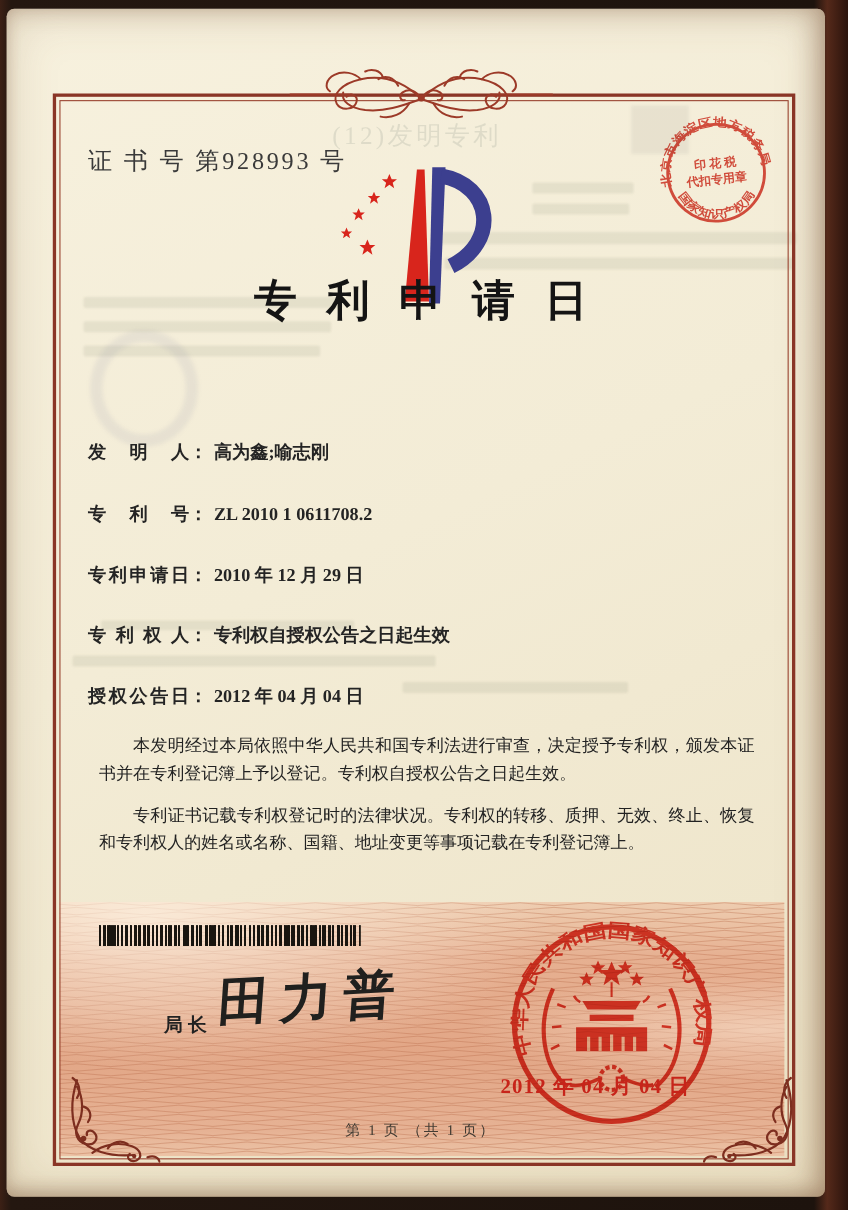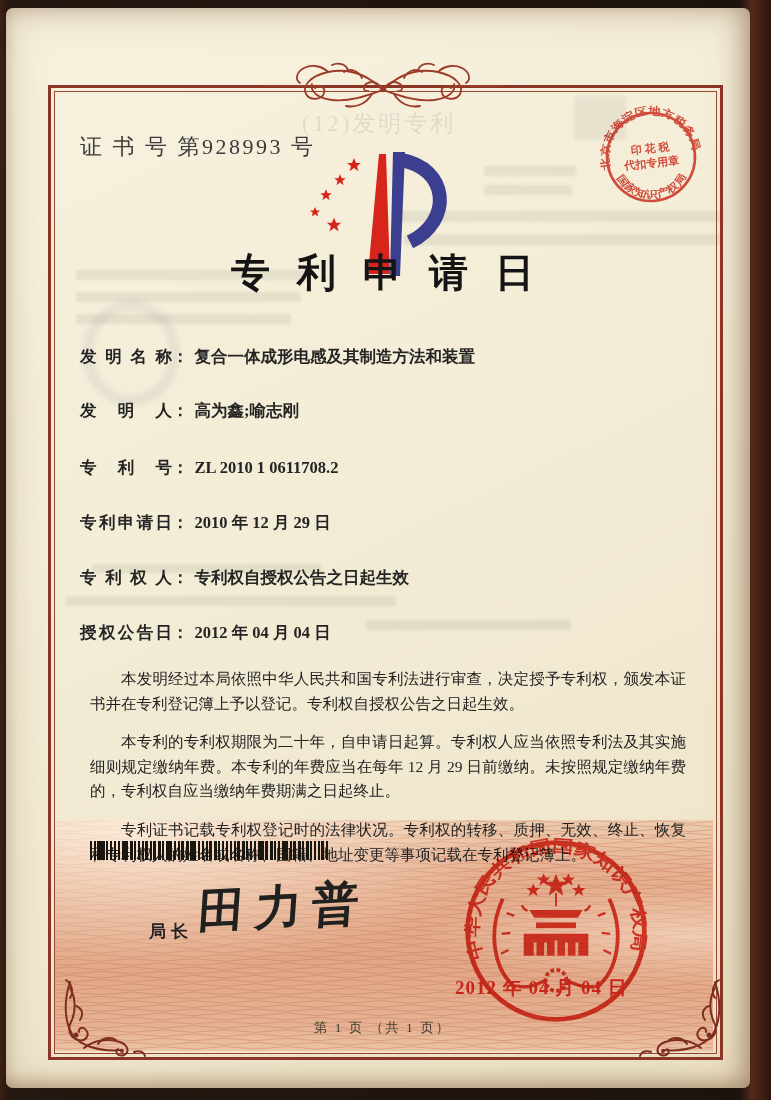--- a/index.html
+++ b/index.html
@@ -174,42 +174,38 @@
       </text>
       <text font-size="12.5" fill="#d5392b" font-weight="bold">
         <textPath href="#tBot" startOffset="2" textLength="104" lengthAdjust="spacingAndGlyphs">国家知识产权局</textPath>
       </text>
       <text x="70" y="64" text-anchor="middle" font-size="13.5" fill="#d5392b" font-weight="bold">印 花 税</text>
       <text x="70" y="82" text-anchor="middle" font-size="13.5" fill="#d5392b" font-weight="bold">代扣专用章</text>
     </svg>
 
     <div class="abs title">专利申请日</div>
 
-    <div class="abs field-row" style="top:338px">
-      <span class="flabel">发明名称</span><span>：</span><span class="fvalue">复合一体成形电感及其制造方法和装置</span>
-    </div>
     <div class="abs field-row" style="top:392px">
       <span class="flabel">发明人</span><span>：</span><span class="fvalue">高为鑫;喻志刚</span>
     </div>
     <div class="abs field-row" style="top:449px">
       <span class="flabel">专利号</span><span>：</span><span class="fvalue">ZL 2010 1 0611708.2</span>
     </div>
     <div class="abs field-row" style="top:504px">
       <span class="flabel">专利申请日</span><span>：</span><span class="fvalue">2010 年 12 月 29 日</span>
     </div>
     <div class="abs field-row" style="top:559px">
       <span class="flabel">专利权人</span><span>：</span><span class="fvalue">专利权自授权公告之日起生效</span>
     </div>
     <div class="abs field-row" style="top:614px">
       <span class="flabel">授权公告日</span><span>：</span><span class="fvalue">2012 年 04 月 04 日</span>
     </div>
 
     <div class="abs bodytext">
       <p>本发明经过本局依照中华人民共和国专利法进行审查，决定授予专利权，颁发本证书并在专利登记簿上予以登记。专利权自授权公告之日起生效。</p>
-      <p>本专利的专利权期限为二十年，自申请日起算。专利权人应当依照专利法及其实施细则规定缴纳年费。本专利的年费应当在每年 12 月 29 日前缴纳。未按照规定缴纳年费的，专利权自应当缴纳年费期满之日起终止。</p>
       <p>专利证书记载专利权登记时的法律状况。专利权的转移、质押、无效、终止、恢复和专利权人的姓名或名称、国籍、地址变更等事项记载在专利登记簿上。</p>
     </div>
 
     <div class="abs barcode"></div>
 
     <div class="abs director">局长</div>
     <div class="abs signature">田力普</div>
 
     <svg class="abs seal" viewBox="0 0 200 200">
       <circle cx="100" cy="100" r="93" fill="none" stroke="#dd3526" stroke-width="5"></circle>

